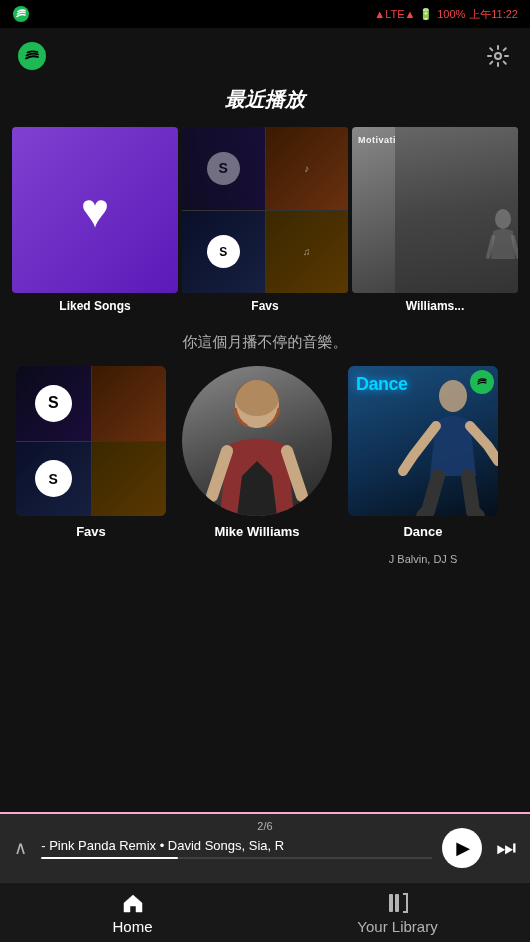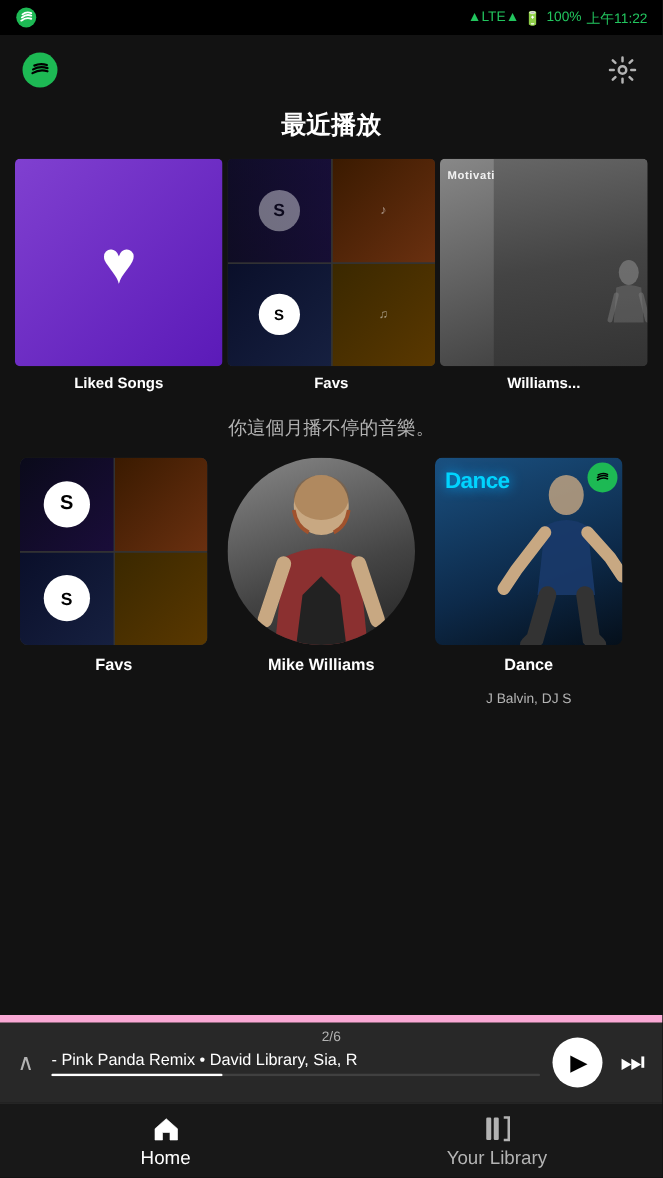--- a/index.html
+++ b/index.html
@@ -15,21 +15,21 @@
 
     
     .status-bar {
       height: 28px;
       background: #000;
       display: flex;
       align-items: center;
       justify-content: space-between;
       padding: 0 12px;
       font-size: 12px;
-      color: #22c55e;
+      color: #ef4444;
     }
     .status-left { display: flex; align-items: center; gap: 6px; }
     .status-right { display: flex; align-items: center; gap: 4px; font-size: 11px; }
 
     
     .main-content {
       height: calc(942px - 28px - 70px - 60px);
       overflow-y: auto;
       overflow-x: hidden;
       padding-bottom: 10px;
@@ -62,20 +62,21 @@
       cursor: pointer;
     }
 
     
     .section-title {
       text-align: center;
       font-size: 20px;
       font-weight: 700;
       margin: 10px 0 14px 0;
       color: #fff;
+      font-style: italic;
     }
     .section-subtitle {
       text-align: center;
       font-size: 15px;
       color: #b3b3b3;
       margin-top: -10px;
       margin-bottom: 14px;
     }
 
     
@@ -191,21 +192,21 @@
     }
 
     
     .now-playing-bar {
       position: absolute;
       bottom: 60px;
       left: 0;
       right: 0;
       height: 70px;
       background: #282828;
-      border-top: 6px solid #f9a8d4;
+      border-top: 2px solid #f9a8d4;
       display: flex;
       align-items: center;
       padding: 0 14px;
       gap: 10px;
     }
     .np-chevron {
       font-size: 18px;
       color: #b3b3b3;
       margin-right: 4px;
       cursor: pointer;
@@ -498,21 +499,21 @@
 
     </div>
   </div>
 
 </div>
 
 <div class="now-playing-bar">
   <div class="np-page-indicator">2/6</div>
   <span class="np-chevron">∧</span>
   <div class="np-track-info">
-    <div class="np-track-text">- Pink Panda Remix • David Library, Sia, R</div>
+    <div class="np-track-text">- Pink Panda Remix • David Songs, Sia, R</div>
     <div class="np-progress">
       <div class="np-progress-fill" style="width: 35%;"></div>
     </div>
   </div>
   <div class="np-controls">
     <div class="np-play-btn">
       <span class="np-play-icon">▶</span>
     </div>
     <span class="np-skip-icon">⏭</span>
   </div>

